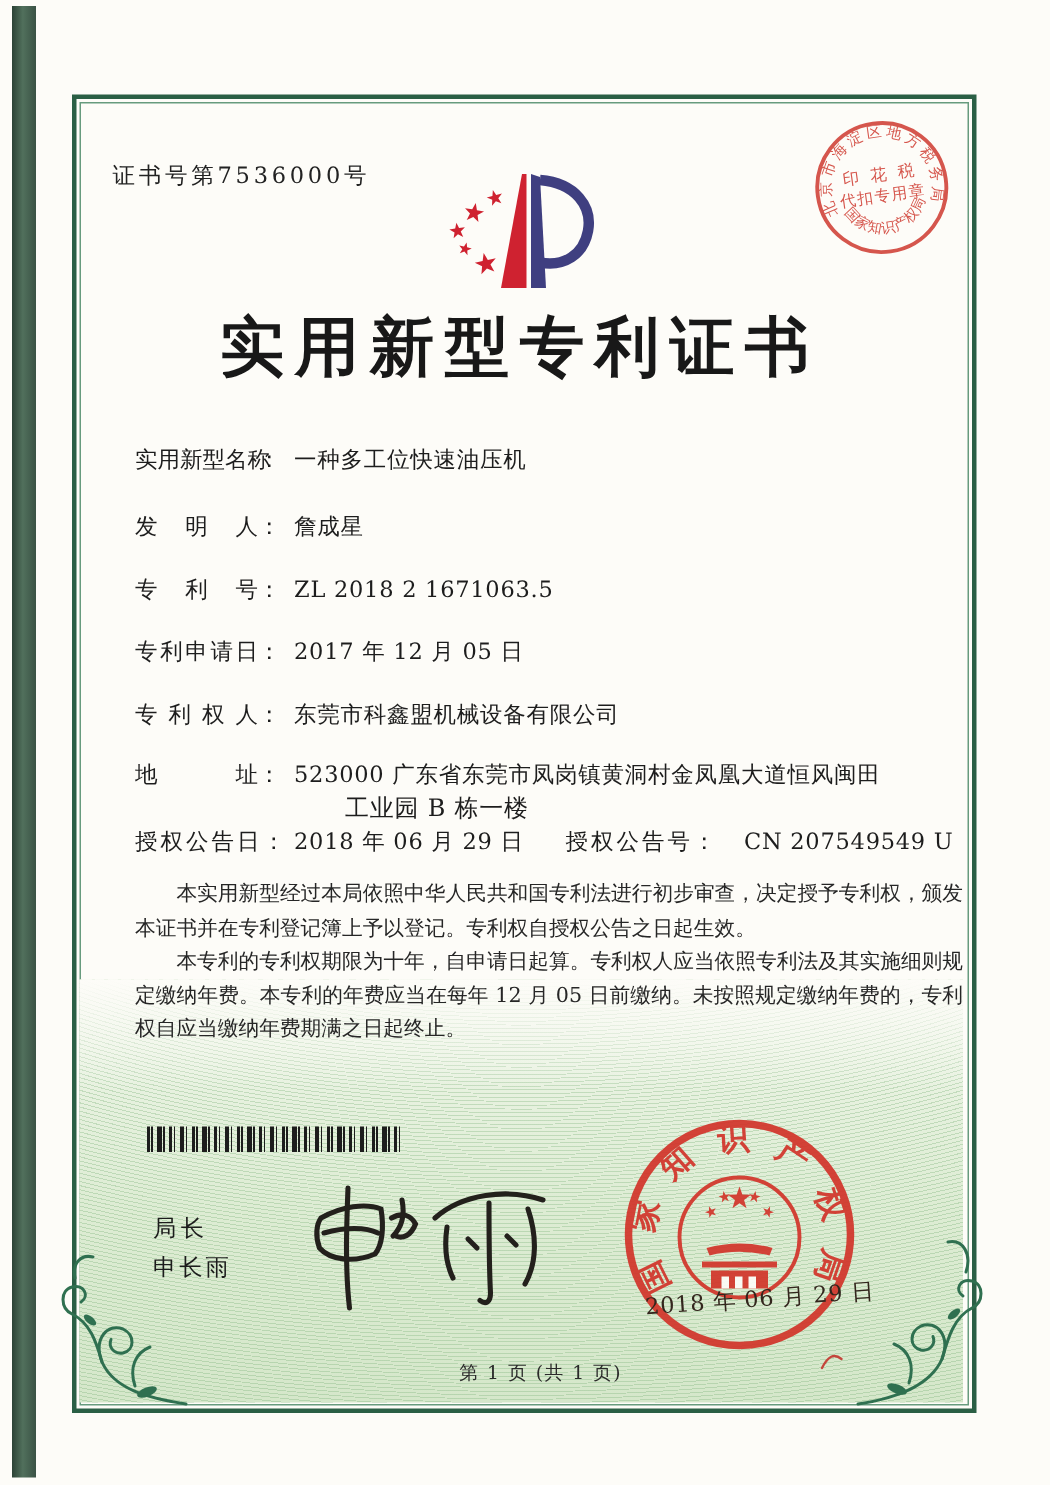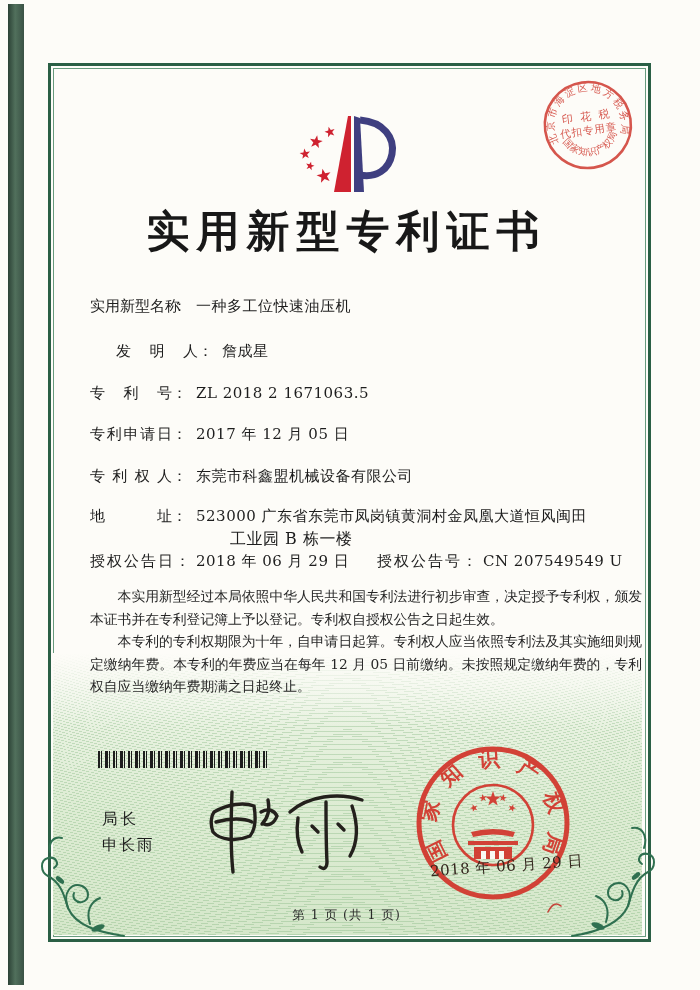--- a/index.html
+++ b/index.html
@@ -40,21 +40,21 @@
       #1d1d1d 7px 10px, transparent 10px 11px,
       #1d1d1d 11px 12px, transparent 12px 15px);}
   .signer-title{position:absolute;left:102px;top:809px;font-size:15.5px;letter-spacing:3px;color:#1c1c1c;}
   .signer-name{position:absolute;left:102px;top:835px;font-size:15.5px;letter-spacing:2px;color:#1c1c1c;}
   .signature-svg{position:absolute;left:200px;top:784px;}
   .seal-svg{position:absolute;left:410px;top:740px;opacity:0.92;}
   .seal-date{position:absolute;left:430px;top:857px;width:150px;font-size:15px;
     color:#33261d;letter-spacing:0.5px;transform:rotate(-4deg);white-space:nowrap;}
   .tax-stamp{position:absolute;left:536px;top:70px;transform:rotate(-8deg);opacity:0.85;}
   .footer{position:absolute;left:48px;top:907px;width:597px;text-align:center;
-    font-size:12.5px;letter-spacing:1px;color:#2a2a2a;}
+    font-size:12.5px;letter-spacing:1px;color:#2a2a2a;padding-left:14px;}
   .ornament{position:absolute;}
   .ornament.right{transform:scaleX(-1);}
   .red-mark{position:absolute;left:546px;top:900px;}
   .logo-svg{position:absolute;left:296px;top:110px;}
 </style>
 </head>
 <body>
 
 <div class="cert-paper">
 
@@ -112,47 +112,48 @@
     <text font-size="10" fill="#cf3a30" font-family="'DejaVu Serif',serif">
       <textPath href="#taxTop" startOffset="4" textLength="134" lengthAdjust="spacing">北京市海淀区地方税务局</textPath>
     </text>
     <text x="52" y="50" text-anchor="middle" font-size="11" letter-spacing="2" fill="#cf3a30" font-family="'DejaVu Serif',serif">印 花 税</text>
     <text x="52" y="64" text-anchor="middle" font-size="10.5" letter-spacing="1" fill="#cf3a30" font-family="'DejaVu Serif',serif">代扣专用章</text>
     <text font-size="9.5" fill="#cf3a30" font-family="'DejaVu Serif',serif">
       <textPath href="#taxBottom" startOffset="3" textLength="68" lengthAdjust="spacing">国家知识产权局</textPath>
     </text>
   </svg>
 
+  <div class="cert-no">证书号第7536000号</div>
   <div class="title">实用新型专利证书</div>
 
   <div class="frow" style="top:297px;">
     <span class="flabel">实用新型名称</span><span class="fcolon">：</span><span class="fvalue">一种多工位快速油压机</span>
   </div>
-  <div class="frow" style="top:342px;margin-left:26px;">
+  <div class="frow" style="top:342px;">
     <span class="flabel">发明人</span><span class="fcolon">：</span><span class="fvalue">詹成星</span>
   </div>
   <div class="frow" style="top:384px;">
     <span class="flabel">专利号</span><span class="fcolon">：</span><span class="fvalue">ZL 2018 2 1671063.5</span>
   </div>
   <div class="frow" style="top:425px;">
     <span class="flabel">专利申请日</span><span class="fcolon">：</span><span class="fvalue">2017 年 12 月 05 日</span>
   </div>
   <div class="frow" style="top:467px;">
     <span class="flabel">专利权人</span><span class="fcolon">：</span><span class="fvalue">东莞市科鑫盟机械设备有限公司</span>
   </div>
   <div class="frow" style="top:507px;">
     <span class="flabel">地址</span><span class="fcolon">：</span><span class="fvalue">523000 广东省东莞市凤岗镇黄洞村金凤凰大道恒风闽田</span>
   </div>
   <div class="addr2">工业园 B 栋一楼</div>
 
   <div class="frow" style="top:552px;">
     <span class="grant-label">授权公告日</span><span>：</span><span class="fvalue" style="margin-left:6px;">2018 年 06 月 29 日</span>
   </div>
   <div class="frow" style="left:377px;top:552px;">
-    <span class="grant-label">授权公告号</span><span>：</span><span class="fvalue" style="margin-left:6px;">CN 207549549 U</span>
+    <span class="grant-label">授权公告号</span><span>：</span><span class="fvalue" style="margin-left:19px;">CN 207549549 U</span>
   </div>
 
   <div class="body-text">
     <p>本实用新型经过本局依照中华人民共和国专利法进行初步审查，决定授予专利权，颁发本证书并在专利登记簿上予以登记。专利权自授权公告之日起生效。</p>
     <p>本专利的专利权期限为十年，自申请日起算。专利权人应当依照专利法及其实施细则规定缴纳年费。本专利的年费应当在每年 12 月 05 日前缴纳。未按照规定缴纳年费的，专利权自应当缴纳年费期满之日起终止。</p>
   </div>
 
   <div class="barcode"></div>
 
   <div class="signer-title">局长</div>

